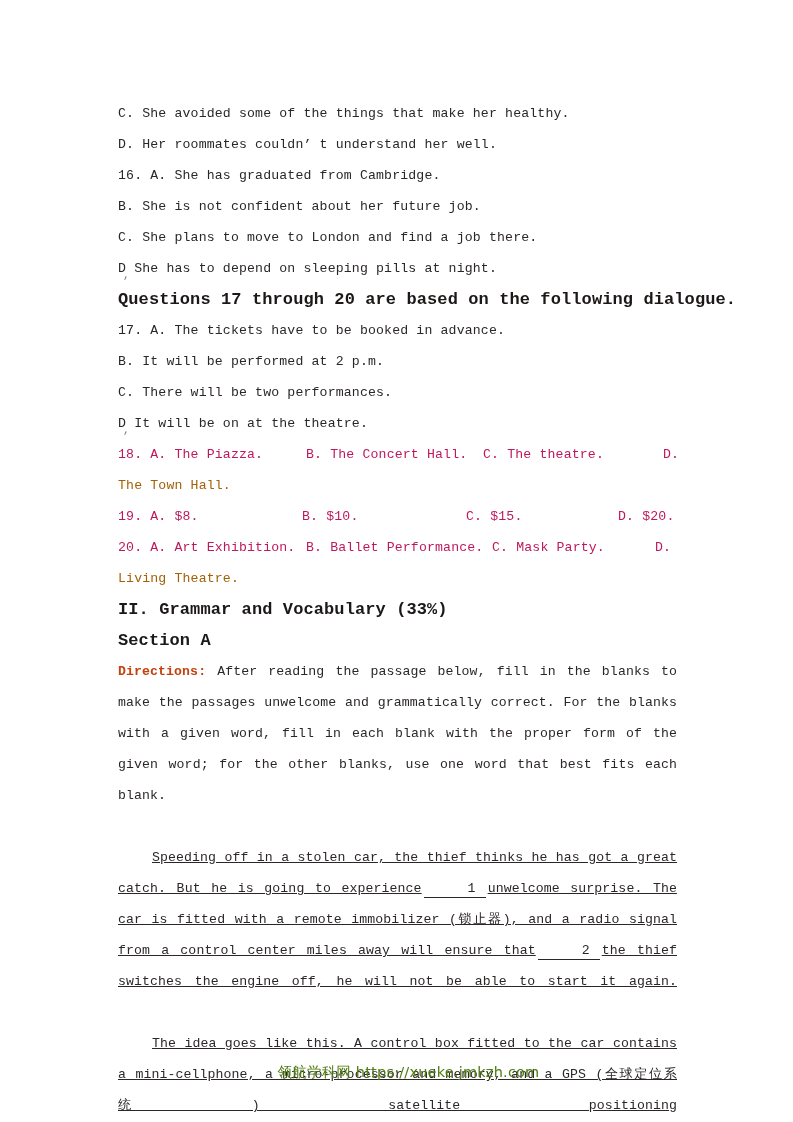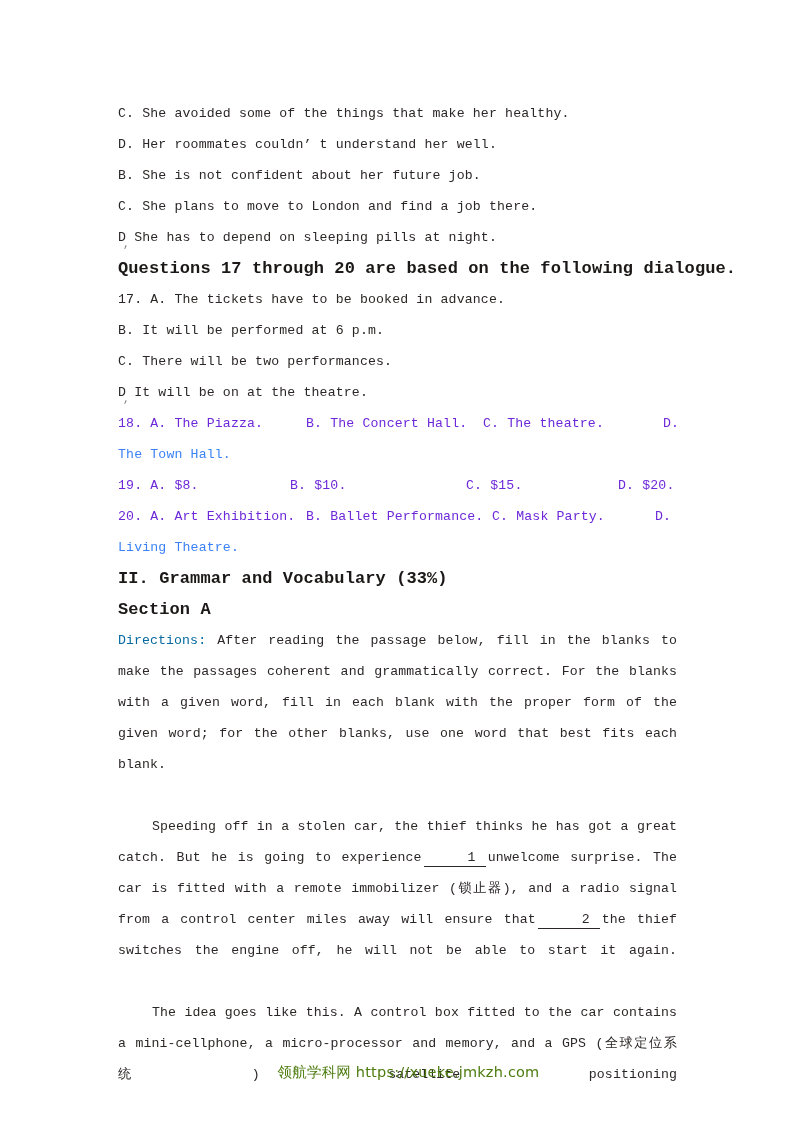--- a/index.html
+++ b/index.html
@@ -48,67 +48,68 @@
   .stray-mark {
     position: absolute;
     left: 5px;
     top: 17px;
     font-size: 11px;
     line-height: 11px;
     color: #7d7a78;
   }
 
   .bold {
-    font-weight: normal;
-    color: #0369a1;
+    font-weight: bold;
+    color: #c2410c;
   }
 
   .heading {
     font-size: 17px;
     line-height: 31px;
     font-weight: bold;
     letter-spacing: 0.1px;
     color: #1b1817;
     white-space: nowrap;
   }
 
   
   .cols {
     position: relative;
     height: 31px;
     font-size: 13.2px;
     line-height: 31px;
     letter-spacing: 0.15px;
-    color: #6d28d9;
+    color: #be185d;
     white-space: nowrap;
   }
   .cols > span {
     position: absolute;
     top: 0;
   }
   .wrapline {
     font-size: 13.2px;
     line-height: 31px;
     letter-spacing: 0.15px;
-    color: #3b82f6;
+    color: #a16207;
     white-space: nowrap;
   }
 
   
   .para {
     font-size: 13.2px;
     line-height: 31px;
     letter-spacing: 0.1px;
     text-align: justify;
     text-justify: inter-word;
     color: #2b2726;
     width: 559px;
   }
   .para.indent {
     text-indent: 34px;
+    text-decoration: underline;
   }
   .para::after {
     content: "";
     display: inline-block;
     width: 100%;
   }
 
   .blank {
     display: inline-block;
     width: 62px;
@@ -136,64 +137,65 @@
 </style>
 </head>
 <body>
 
 <div class="page">
   <div class="content">
 
     <div class="line">C. She avoided some of the things that make her healthy.</div>
     <div class="line">D. Her roommates couldn’ t understand her well.</div>
 
+    <div class="line">16. A. She has graduated from Cambridge.</div>
     <div class="line">B. She is not confident about her future job.</div>
     <div class="line">C. She plans to move to London and find a job there.</div>
     <div class="line opt-line">
       <span>D She has to depend on sleeping pills at night.</span>
       <span class="stray-mark">,</span>
     </div>
 
     <div class="heading">Questions 17 through 20 are based on the following dialogue.</div>
 
     <div class="line">17. A. The tickets have to be booked in advance.</div>
-    <div class="line">B. It will be performed at 6 p.m.</div>
+    <div class="line">B. It will be performed at 2 p.m.</div>
     <div class="line">C. There will be two performances.</div>
     <div class="line opt-line">
       <span>D It will be on at the theatre.</span>
       <span class="stray-mark">,</span>
     </div>
 
     <div class="cols">
       <span style="left:0px">18. A. The Piazza.</span>
       <span style="left:365px">C. The theatre.</span>
       <span style="left:188px">B. The Concert Hall.</span>
       <span style="left:545px">D.</span>
     </div>
     <div class="wrapline">The Town Hall.</div>
 
     <div class="cols">
       <span style="left:0px">19. A. $8.</span>
-      <span style="left:172px">B. $10.</span>
+      <span style="left:184px">B. $10.</span>
       <span style="left:348px">C. $15.</span>
       <span style="left:500px">D. $20.</span>
     </div>
 
     <div class="cols">
       <span style="left:0px">20. A. Art Exhibition.</span>
       <span style="left:188px">B. Ballet Performance.</span>
       <span style="left:374px">C. Mask Party.</span>
       <span style="left:537px">D.</span>
     </div>
     <div class="wrapline">Living Theatre.</div>
 
     <div class="heading">II. Grammar and Vocabulary (33%)</div>
     <div class="heading">Section A</div>
 
-    <div class="para"><span class="bold">Directions:</span><span> After reading the passage below, fill in the blanks to make the passages coherent and grammatically correct. For the blanks with a given word, fill in each blank with the proper form of the given word; for the other blanks, use one word that best fits each blank.</span></div>
+    <div class="para"><span class="bold">Directions:</span><span> After reading the passage below, fill in the blanks to make the passages unwelcome and grammatically correct. For the blanks with a given word, fill in each blank with the proper form of the given word; for the other blanks, use one word that best fits each blank.</span></div>
 
     <div class="para indent"><span>Speeding off in a stolen car, the thief thinks he has got a great catch. But he is going to experience</span><span class="blank">1</span><span>unwelcome surprise. The car is fitted with a remote immobilizer (锁止器), and a radio signal from a control center miles away will ensure that</span><span class="blank">2</span><span>the thief switches the engine off, he will not be able to start it again.</span></div>
 
     <div class="para indent">The idea goes like this. A control box fitted to the car contains a mini-cellphone, a micro-processor and memory, and a GPS (全球定位系统) satellite positioning</div>
 
   </div>
 
   <div class="watermark">领航学科网 https://xueke.jmkzh.com</div>
 </div>
 

